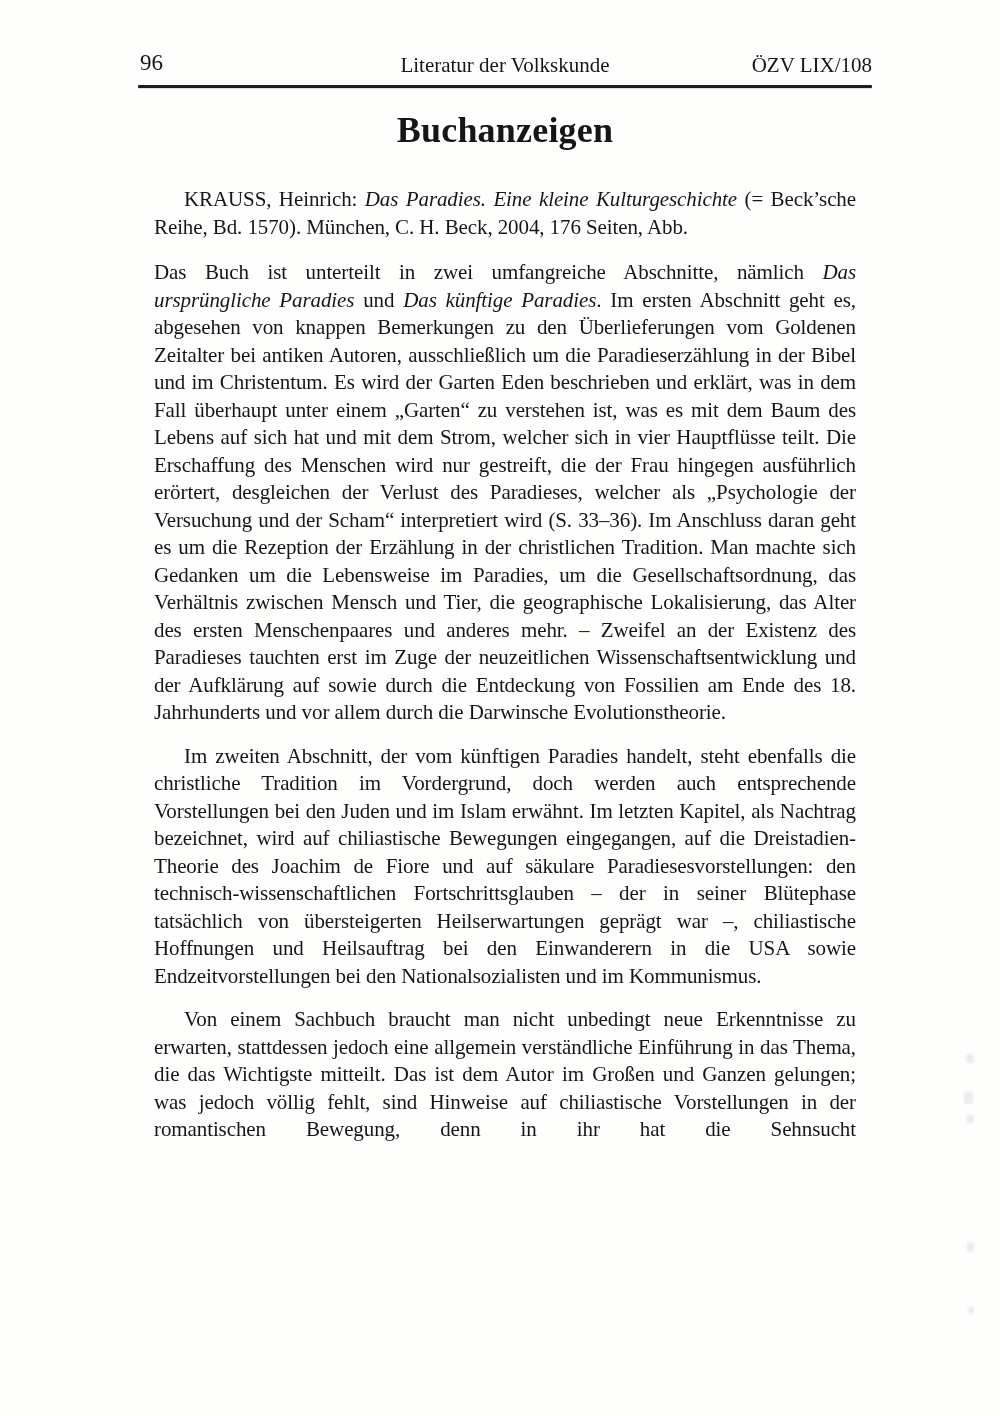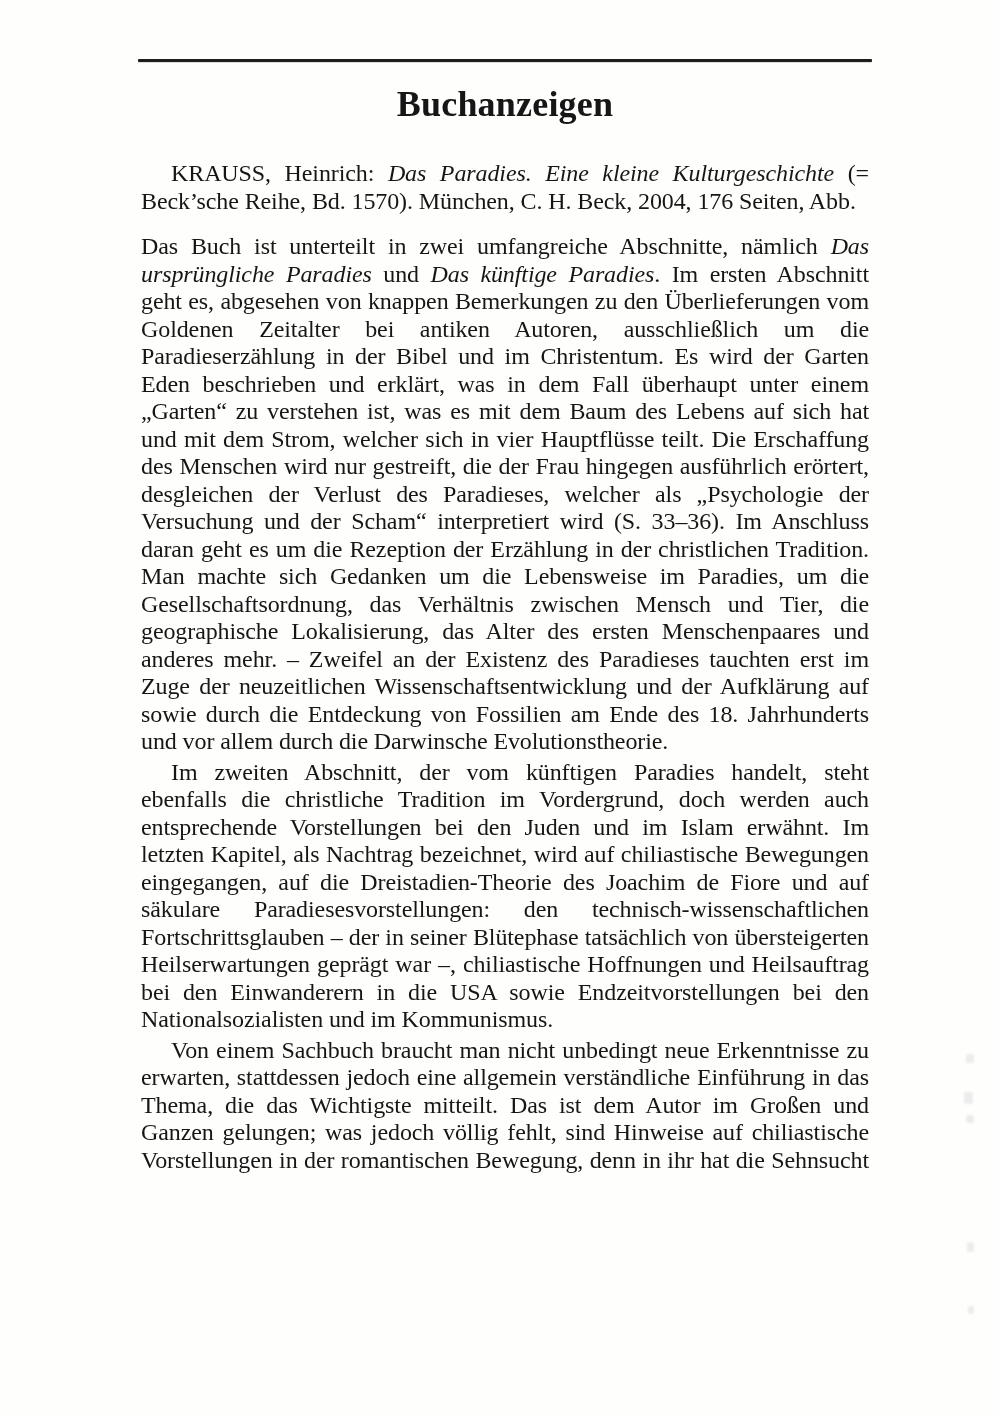--- a/index.html
+++ b/index.html
@@ -56,25 +56,25 @@
   .section-heading {
     margin: 27px 0 0 0;
     text-align: center;
     font-size: 36px;
     line-height: 31px;
     font-weight: bold;
     letter-spacing: 0.2px;
   }
   .citation,
   .review-paragraph {
-    font-size: 24px;
+    font-size: 21px;
     line-height: 27.5px;
     letter-spacing: -0.1px;
     text-align: justify;
-    margin: 3px;
+    margin: 16px;
   }
   .citation {
     margin-top: 40px;
     text-indent: 30px;
   }
   .review-paragraph.first {
     margin-top: 18px;
   }
   .review-paragraph.ind {
     text-indent: 30px;
@@ -93,20 +93,25 @@
     filter: blur(1px);
     border-radius: 2px;
   }
 </style>
 </head>
 <body>
 
 <div class="page">
   <div class="column">
 
+    <div class="header-row">
+      <span class="page-number">96</span>
+      <span class="running-title">Literatur der Volkskunde</span>
+      <span class="issue-ref">ÖZV LIX/108</span>
+    </div>
 
     <div class="header-rule"></div>
 
     <h1 class="section-heading">Buchanzeigen</h1>
 
     <p class="citation"><span>KRAUSS, Heinrich: </span><em>Das Paradies. Eine kleine Kulturgeschichte</em><span> (= Beck’sche Reihe, Bd. 1570). München, C. H. Beck, 2004, 176 Seiten, Abb.</span></p>
 
     <div>
       <p class="review-paragraph first"><span>Das Buch ist unterteilt in zwei umfangreiche Abschnitte, nämlich </span><em>Das ursprüngliche Paradies</em><span> und </span><em>Das künftige Paradies</em><span>. Im ersten Abschnitt geht es, abgesehen von knappen Bemerkungen zu den Überlieferungen vom Goldenen Zeitalter bei antiken Autoren, ausschließlich um die Paradieserzählung in der Bibel und im Christentum. Es wird der Garten Eden beschrieben und erklärt, was in dem Fall überhaupt unter einem „Garten“ zu verstehen ist, was es mit dem Baum des Lebens auf sich hat und mit dem Strom, welcher sich in vier Hauptflüsse teilt. Die Erschaffung des Menschen wird nur gestreift, die der Frau hingegen ausführlich erörtert, desgleichen der Verlust des Paradieses, welcher als „Psychologie der Versuchung und der Scham“ interpretiert wird (S. 33–36). Im Anschluss daran geht es um die Rezeption der Erzählung in der christlichen Tradition. Man machte sich Gedanken um die Lebensweise im Paradies, um die Gesellschaftsordnung, das Verhältnis zwischen Mensch und Tier, die geographische Lokalisierung, das Alter des ersten Menschenpaares und anderes mehr. – Zweifel an der Existenz des Paradieses tauchten erst im Zuge der neuzeitlichen Wissenschaftsentwicklung und der Aufklärung auf sowie durch die Entdeckung von Fossilien am Ende des 18. Jahrhunderts und vor allem durch die Darwinsche Evolutionstheorie.</span></p>
       <p class="review-paragraph ind"><span>Im zweiten Abschnitt, der vom künftigen Paradies handelt, steht ebenfalls die christliche Tradition im Vordergrund, doch werden auch entsprechende Vorstellungen bei den Juden und im Islam erwähnt. Im letzten Kapitel, als Nachtrag bezeichnet, wird auf chiliastische Bewegungen eingegangen, auf die Dreistadien-Theorie des Joachim de Fiore und auf säkulare Paradiesesvorstellungen: den technisch-wissenschaftlichen Fortschrittsglauben – der in seiner Blütephase tatsächlich von übersteigerten Heilserwartungen geprägt war –, chiliastische Hoffnungen und Heilsauftrag bei den Einwanderern in die USA sowie Endzeitvorstellungen bei den Nationalsozialisten und im Kommunismus.</span></p>

